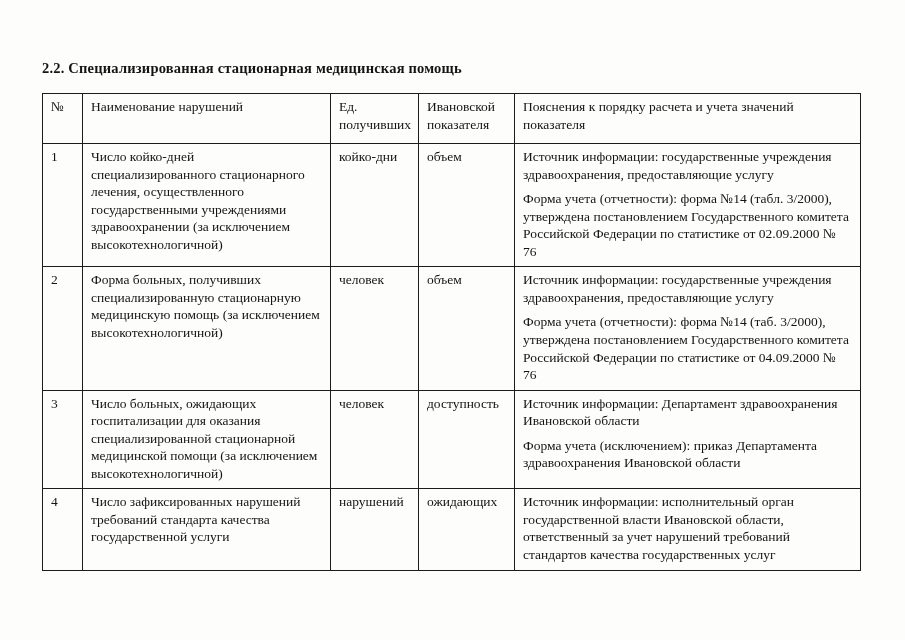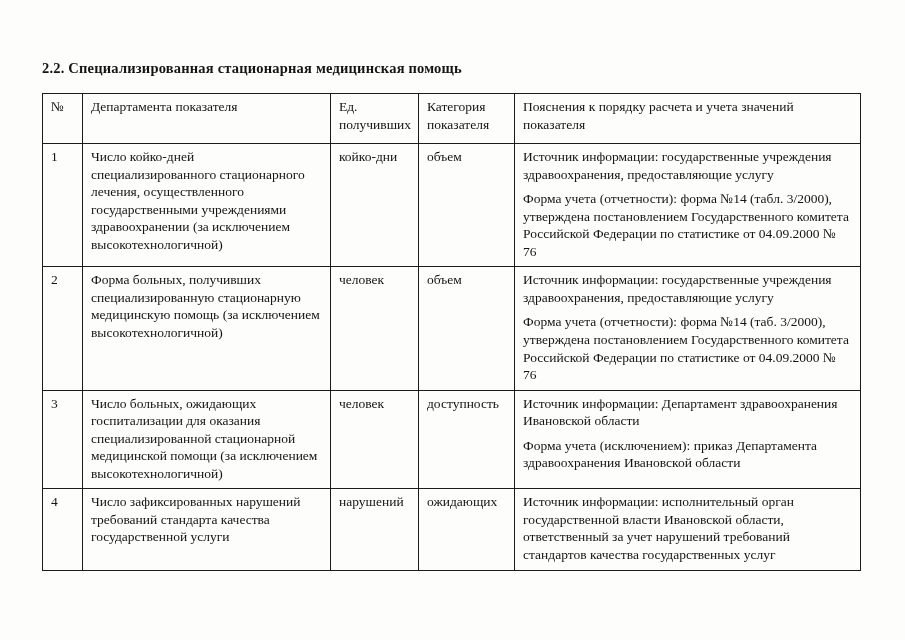--- a/index.html
+++ b/index.html
@@ -59,35 +59,35 @@
     <colgroup>
       <col class="c-num">
         <col class="c-name">
         <col class="c-unit">
         <col class="c-cat">
         <col class="c-exp">
     </colgroup>
     <thead>
       <tr>
         <th>№</th>
-        <th>Департамента показателя</th>
+        <th>Наименование нарушений</th>
         <th>Ед. получивших</th>
-        <th>Категория показателя</th>
+        <th>Ивановской показателя</th>
         <th>Пояснения к порядку расчета и учета значений показателя</th>
       </tr>
     </thead>
     <tbody>
       <tr>
         <td>1</td>
         <td>Число койко-дней специализированного стационарного лечения, осуществленного государственными учреждениями здравоохранении (за исключением высокотехнологичной)</td>
         <td>койко-дни</td>
         <td>объем</td>
         <td>
           <p class="exp-p">Источник информации: государственные учреждения здравоохранения, предоставляющие услугу</p>
-          <p class="exp-p">Форма учета (отчетности): форма №14 (табл. 3/2000), утверждена постановлением Государственного комитета Российской Федерации по статистике от 04.09.2000 № 76</p>
+          <p class="exp-p">Форма учета (отчетности): форма №14 (табл. 3/2000), утверждена постановлением Государственного комитета Российской Федерации по статистике от 02.09.2000 № 76</p>
         </td>
       </tr>
       <tr>
         <td>2</td>
         <td>Форма больных, получивших специализированную стационарную медицинскую помощь (за исключением высокотехнологичной)</td>
         <td>человек</td>
         <td>объем</td>
         <td>
           <p class="exp-p">Источник информации: государственные учреждения здравоохранения, предоставляющие услугу</p>
           <p class="exp-p">Форма учета (отчетности): форма №14 (таб. 3/2000), утверждена постановлением Государственного комитета Российской Федерации по статистике от 04.09.2000 № 76</p>

